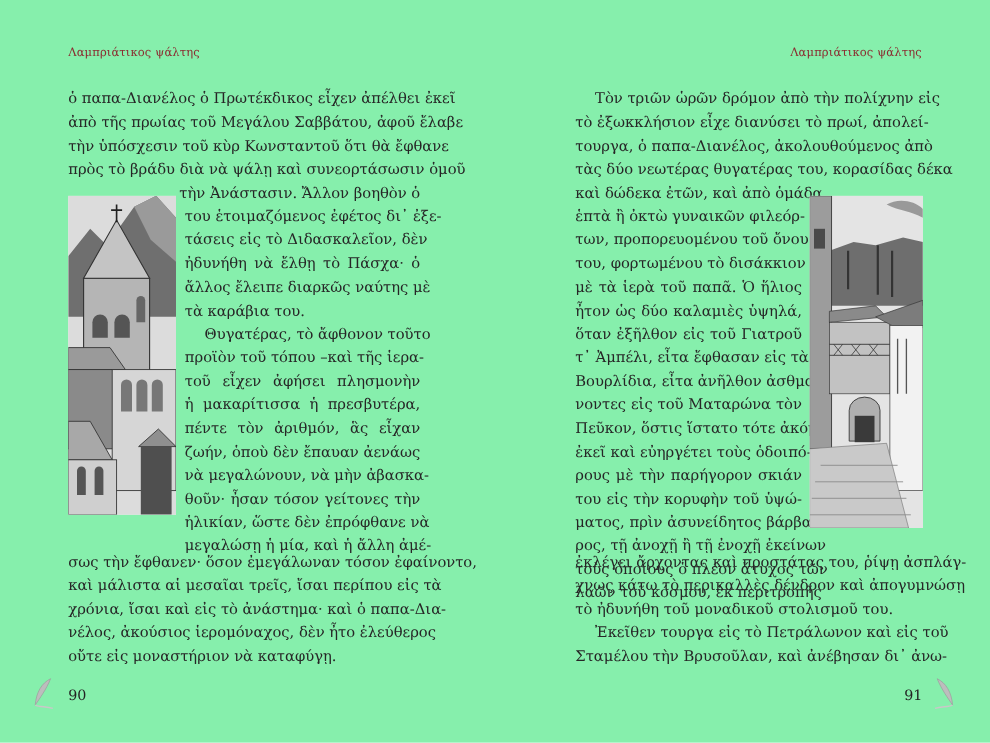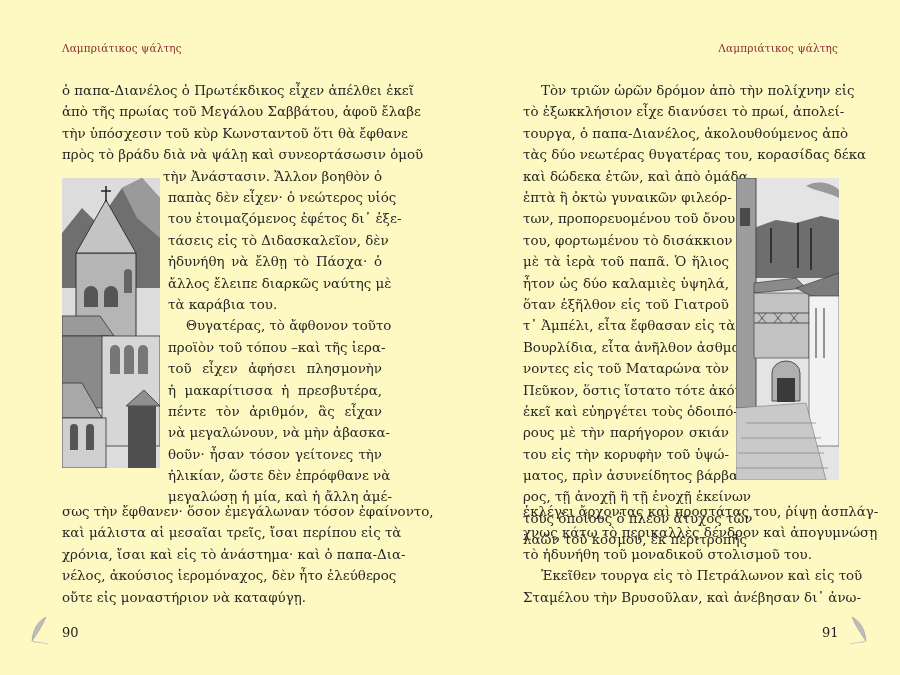--- a/index.html
+++ b/index.html
@@ -1,18 +1,18 @@
 <!DOCTYPE html>
 <html><head>
 <meta charset="utf-8">
 <style>
   html, body { margin: 0; padding: 0; background: #ffffff; }
   body { width: 900px; height: 675px; position: relative; overflow: hidden;
          font-family: "DejaVu Serif", "Liberation Serif", serif; color: #222; }
-  .page { position: absolute; top: 0; width: 450px; height: 675px; background: #fef9c3; }
+  .page { position: absolute; top: 0; width: 450px; height: 675px; background: #86efac; }
   .page.left { left: 0; }
   .page.right { left: 450px; }
   .running-head { position: absolute; top: 42px; font-size: 10.5px; color: #8b2b30;
                   font-family: "DejaVu Serif", serif; letter-spacing: 0.1px; }
   .page.left .running-head { left: 62px; }
   .page.right .running-head { right: 62px; }
   .text { position: absolute; font-size: 13.4px; line-height: 21.4px; color: #262626; }
   .line { white-space: nowrap; height: 21.4px; }
   .just { text-align: justify; text-align-last: justify; }
   .indent { padding-left: 18px; }
@@ -56,31 +56,31 @@
       <polygon points="0,205 20,205 40,240 0,240" fill="#a8a8a8" stroke="#333" stroke-width="0.8"></polygon>
       <rect x="0" y="240" width="44" height="50" fill="#cfcfcf" stroke="#333" stroke-width="0.8"></rect>
       <polygon points="64,228 82,212 98,228" fill="#8f8f8f" stroke="#333" stroke-width="0.8"></polygon>
       <rect x="66" y="228" width="28" height="62" fill="#4f4f4f"></rect>
       <path d="M8,250 a4,4 0 0 1 8,0 v22 h-8 z" fill="#555"></path>
       <path d="M24,250 a4,4 0 0 1 8,0 v22 h-8 z" fill="#555"></path>
     </svg>
   </div>
 
   <div class="text" style="left:168px; top:187px; width:214px;">
-    <div class="line just">παπὰς δὲν εἶχεν· ὁ νεώτερος υἱός</div>
     <div class="line just">του ἑτοιμαζόμενος ἐφέτος δι᾽ ἐξε-</div>
     <div class="line just">τάσεις εἰς τὸ Διδασκαλεῖον, δὲν</div>
     <div class="line just">ἠδυνήθη νὰ ἔλθῃ τὸ Πάσχα· ὁ</div>
     <div class="line just">ἄλλος ἔλειπε διαρκῶς ναύτης μὲ</div>
     <div class="line">τὰ καράβια του.</div>
     <div class="line just indent">Θυγατέρας, τὸ ἄφθονον τοῦτο</div>
     <div class="line just">προϊὸν τοῦ τόπου –καὶ τῆς ἱερα-</div>
     <div class="line just">τοῦ εἶχεν ἀφήσει πλησμονὴν</div>
     <div class="line just">ἡ μακαρίτισσα ἡ πρεσβυτέρα,</div>
     <div class="line just">πέντε τὸν ἀριθμόν, ἃς εἶχαν</div>
+    <div class="line just">ζωήν, ὁποὺ δὲν ἔπαυαν ἀενάως</div>
     <div class="line just">νὰ μεγαλώνουν, νὰ μὴν ἀβασκα-</div>
     <div class="line just">θοῦν· ἦσαν τόσον γείτονες τὴν</div>
     <div class="line just">ἡλικίαν, ὥστε δὲν ἐπρόφθανε νὰ</div>
     <div class="line just">μεγαλώσῃ ἡ μία, καὶ ἡ ἄλλη ἀμέ-</div>
   </div>
 
   <div class="text" style="left:62px; top:501px; width:320px;">
     <div class="line just">σως τὴν ἔφθανεν· ὅσον ἐμεγάλωναν τόσον ἐφαίνοντο,</div>
     <div class="line just">καὶ μάλιστα αἱ μεσαῖαι τρεῖς, ἴσαι περίπου εἰς τὰ</div>
     <div class="line just">χρόνια, ἴσαι καὶ εἰς τὸ ἀνάστημα· καὶ ὁ παπα-Δια-</div>

